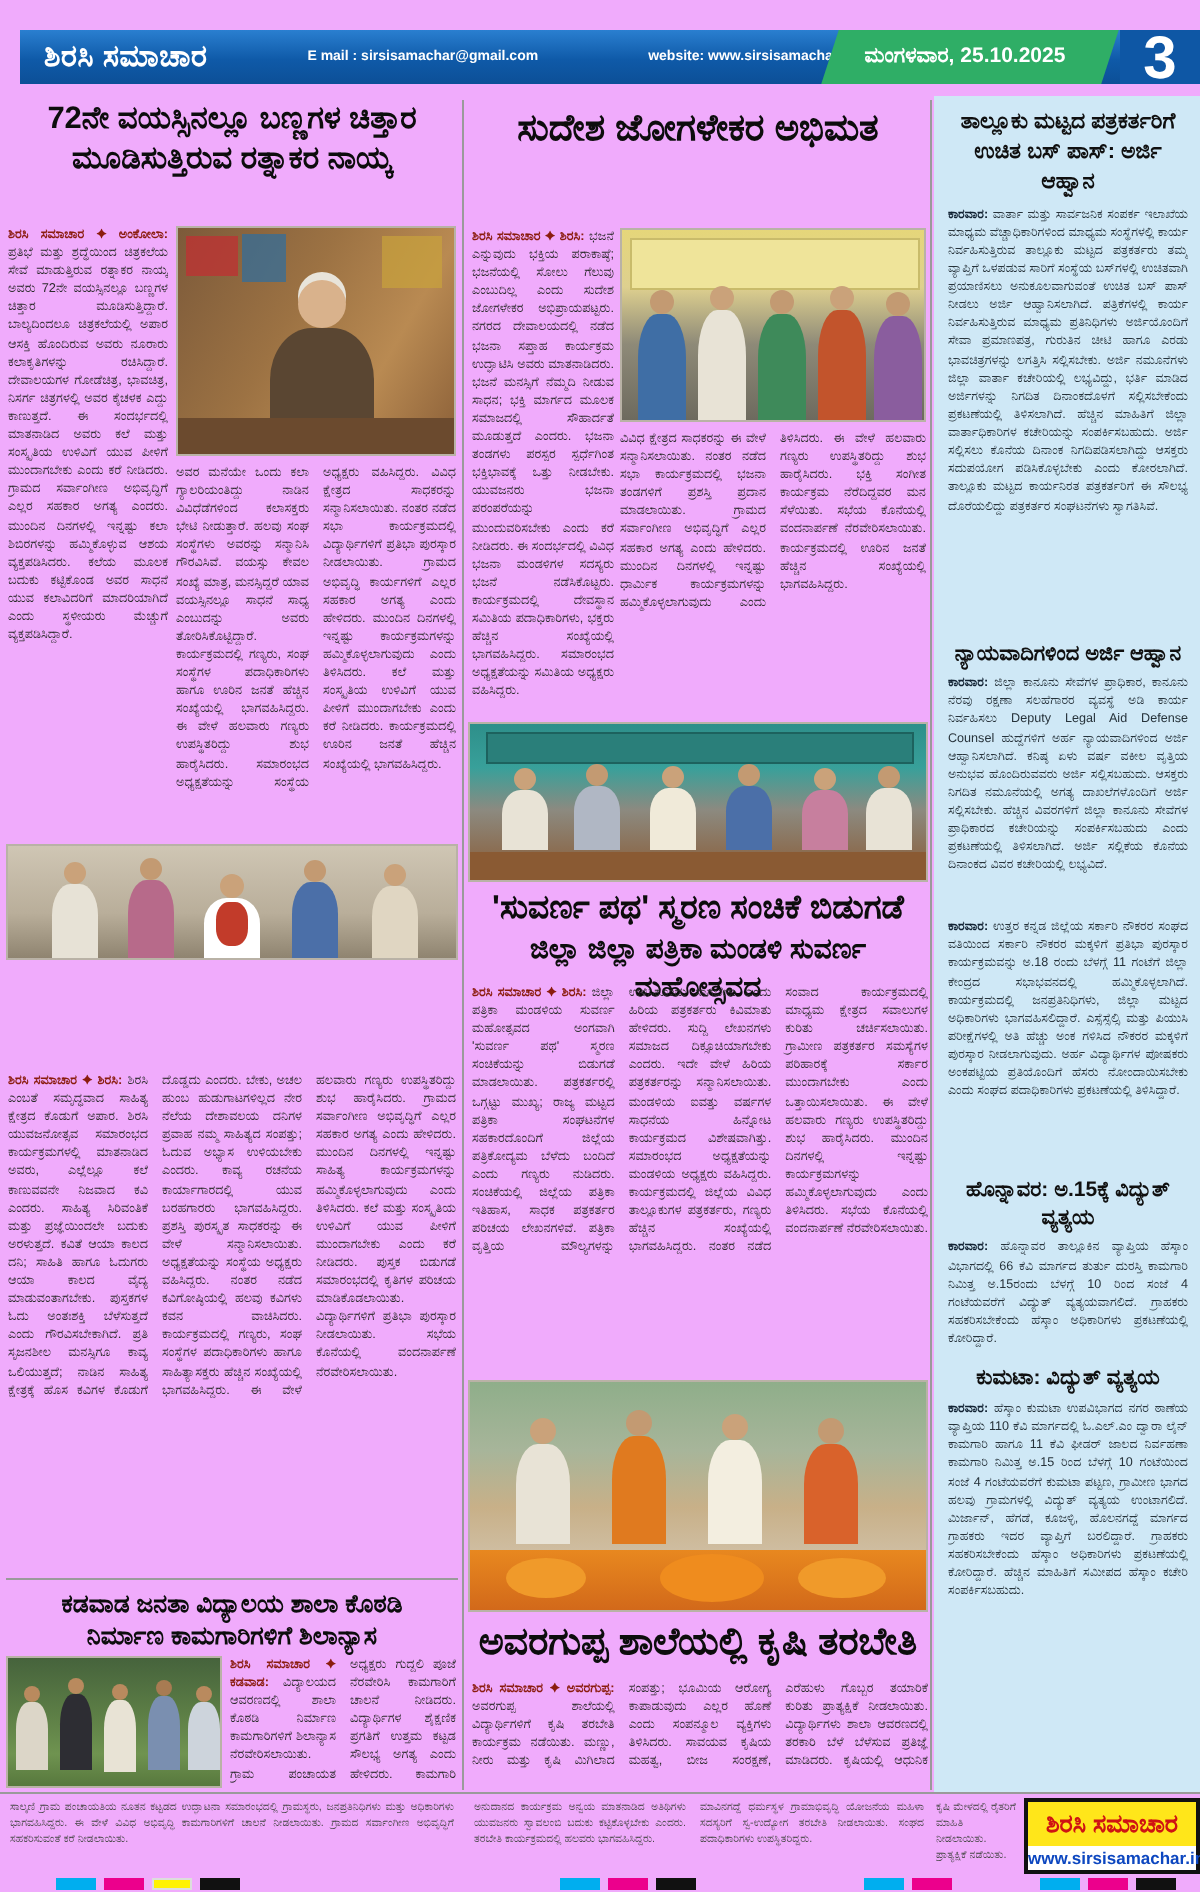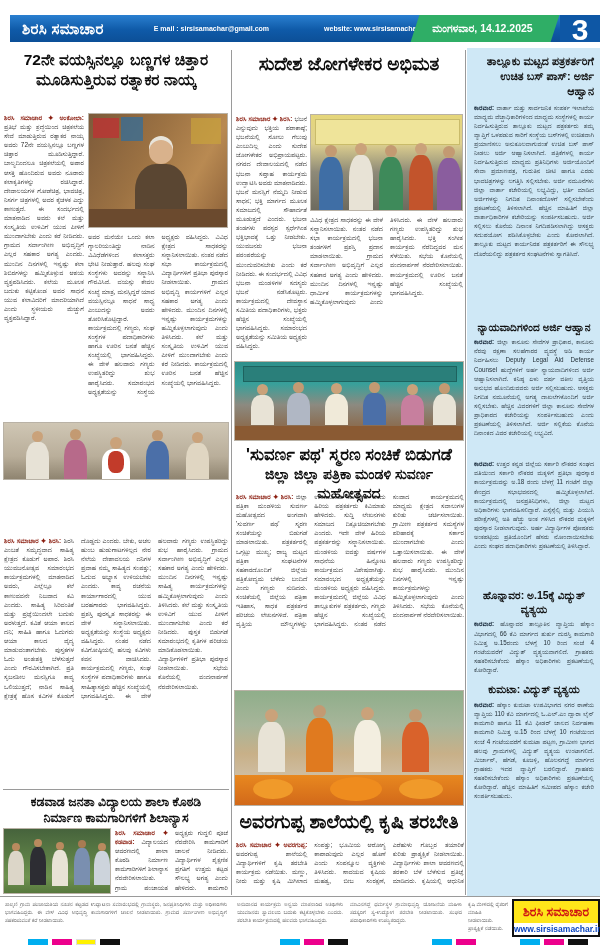--- a/index.html
+++ b/index.html
@@ -1,18 +1,18 @@
 <!DOCTYPE html>
 <html><head>
 <meta charset="utf-8">
 <style>
   * { margin:0; padding:0; box-sizing:border-box; }
   html,body { background:#e8e8e4; }
   body { font-family:"Liberation Sans", sans-serif; }
-  .page { position:relative; width:600px; height:946px; background:#ffffff; margin:0 auto; overflow:hidden; }
+  .page { position:relative; width:600px; height:946px; background:#f0abfc; margin:0 auto; overflow:hidden; }
 
   
   .masthead { position:absolute; left:10px; top:15px; width:590px; height:27px;
     background:linear-gradient(180deg,#2a7fd0 0%,#0f5aa8 55%,#0c4f97 100%); display:flex; align-items:center; }
   .mast-title { color:#fff; font-weight:bold; font-size:15px; padding:0 10px 0 12px; letter-spacing:.3px; white-space:nowrap; }
   .mast-mail, .mast-web { color:#fff; font-size:7px; font-weight:bold; white-space:nowrap; }
   .mast-mail { margin-left:40px; } .mast-web { margin-left:55px; }
   .slashes { margin-left:38px; color:#fff; font-size:18px; font-weight:bold; font-style:italic; letter-spacing:2px; }
   .date-band { position:absolute; right:45px; top:0; height:27px; width:140px;
     background:#2fae66; transform:skewX(-18deg); }
@@ -27,21 +27,21 @@
   .body-txt { position:absolute; font-size:6.4px; line-height:1.42; color:#2b2b2b; text-align:justify; overflow:hidden; }
   .body-txt .lede { font-weight:bold; color:#8a1c0e; }
   .cols2 { column-count:2; column-gap:7px; }
   .cols3 { column-count:3; column-gap:7px; }
   .photo { position:absolute; overflow:hidden; border:1px solid #b9b2a6; }
   .photo .hd { position:absolute; border-radius:50%; }
   .photo .bd { position:absolute; border-radius:40% 40% 0 0; }
 
   
   .rpanel { position:absolute; left:467px; top:48px; width:133px; height:848px; background:#cfe8f6; padding:6px 6px 4px 7px; }
-  .r-head { font-size:11px; font-weight:bold; color:#101010; text-align:right; line-height:1.35; margin-bottom:4px; }
+  .r-head { font-size:11px; font-weight:bold; color:#101010; text-align:center; line-height:1.35; margin-bottom:4px; }
   .r-sub  { font-size:10.5px; font-weight:bold; color:#101010; text-align:center; line-height:1.3; margin:6px 0 3px; }
   .r-body { font-size:6.3px; line-height:1.45; color:#26323a; text-align:justify; overflow:hidden; }
   .r-body .loc { font-weight:bold; color:#123; }
 
   
   .cap { position:absolute; top:900px; font-size:5.4px; line-height:1.5; color:#4a4a4a; text-align:justify; overflow:hidden; height:34px; }
   .logoBox { position:absolute; left:512px; top:899px; width:88px; height:38px; border:2px solid #111; }
   .logoTop { height:22px; background:#ffe61a; color:#cf1313; font-weight:bold; font-size:12.5px; text-align:center; line-height:22px; }
   .logoBot { height:12px; background:#fff; color:#0d47c0; font-weight:bold; font-size:8.5px; text-align:center; line-height:12px; }
   .cbar { position:absolute; top:939px; height:6px; width:20px; }
@@ -50,21 +50,21 @@
 <body>
 
 <div class="page">
 
   <div class="masthead">
     <span class="mast-title">ಶಿರಸಿ ಸಮಾಚಾರ</span>
     <span class="mast-mail">E mail : sirsisamachar@gmail.com</span>
     <span class="mast-web">website: www.sirsisamachar.in</span>
     <span class="slashes">//</span>
     <div class="date-band"></div>
-    <span class="date-text">ಮಂಗಳವಾರ, 14.12.2025</span>
+    <span class="date-text">ಮಂಗಳವಾರ, 25.10.2025</span>
     <div class="pageno">3</div>
   </div>
 
   <div class="vrule" style="left:231px; top:50px; height:845px;"></div>
   <div class="vrule" style="left:465px; top:50px; height:845px;"></div>
   <div class="hrule" style="left:0; top:896px; width:600px;"></div>
 
   <div class="headline" style="left:3px; top:50px; width:226px; font-size:15.5px;">
     <div>72ನೇ ವಯಸ್ಸಿನಲ್ಲೂ ಬಣ್ಣಗಳ ಚಿತ್ತಾರ</div>
     <div>ಮೂಡಿಸುತ್ತಿರುವ ರತ್ನಾಕರ ನಾಯ್ಕ</div>

